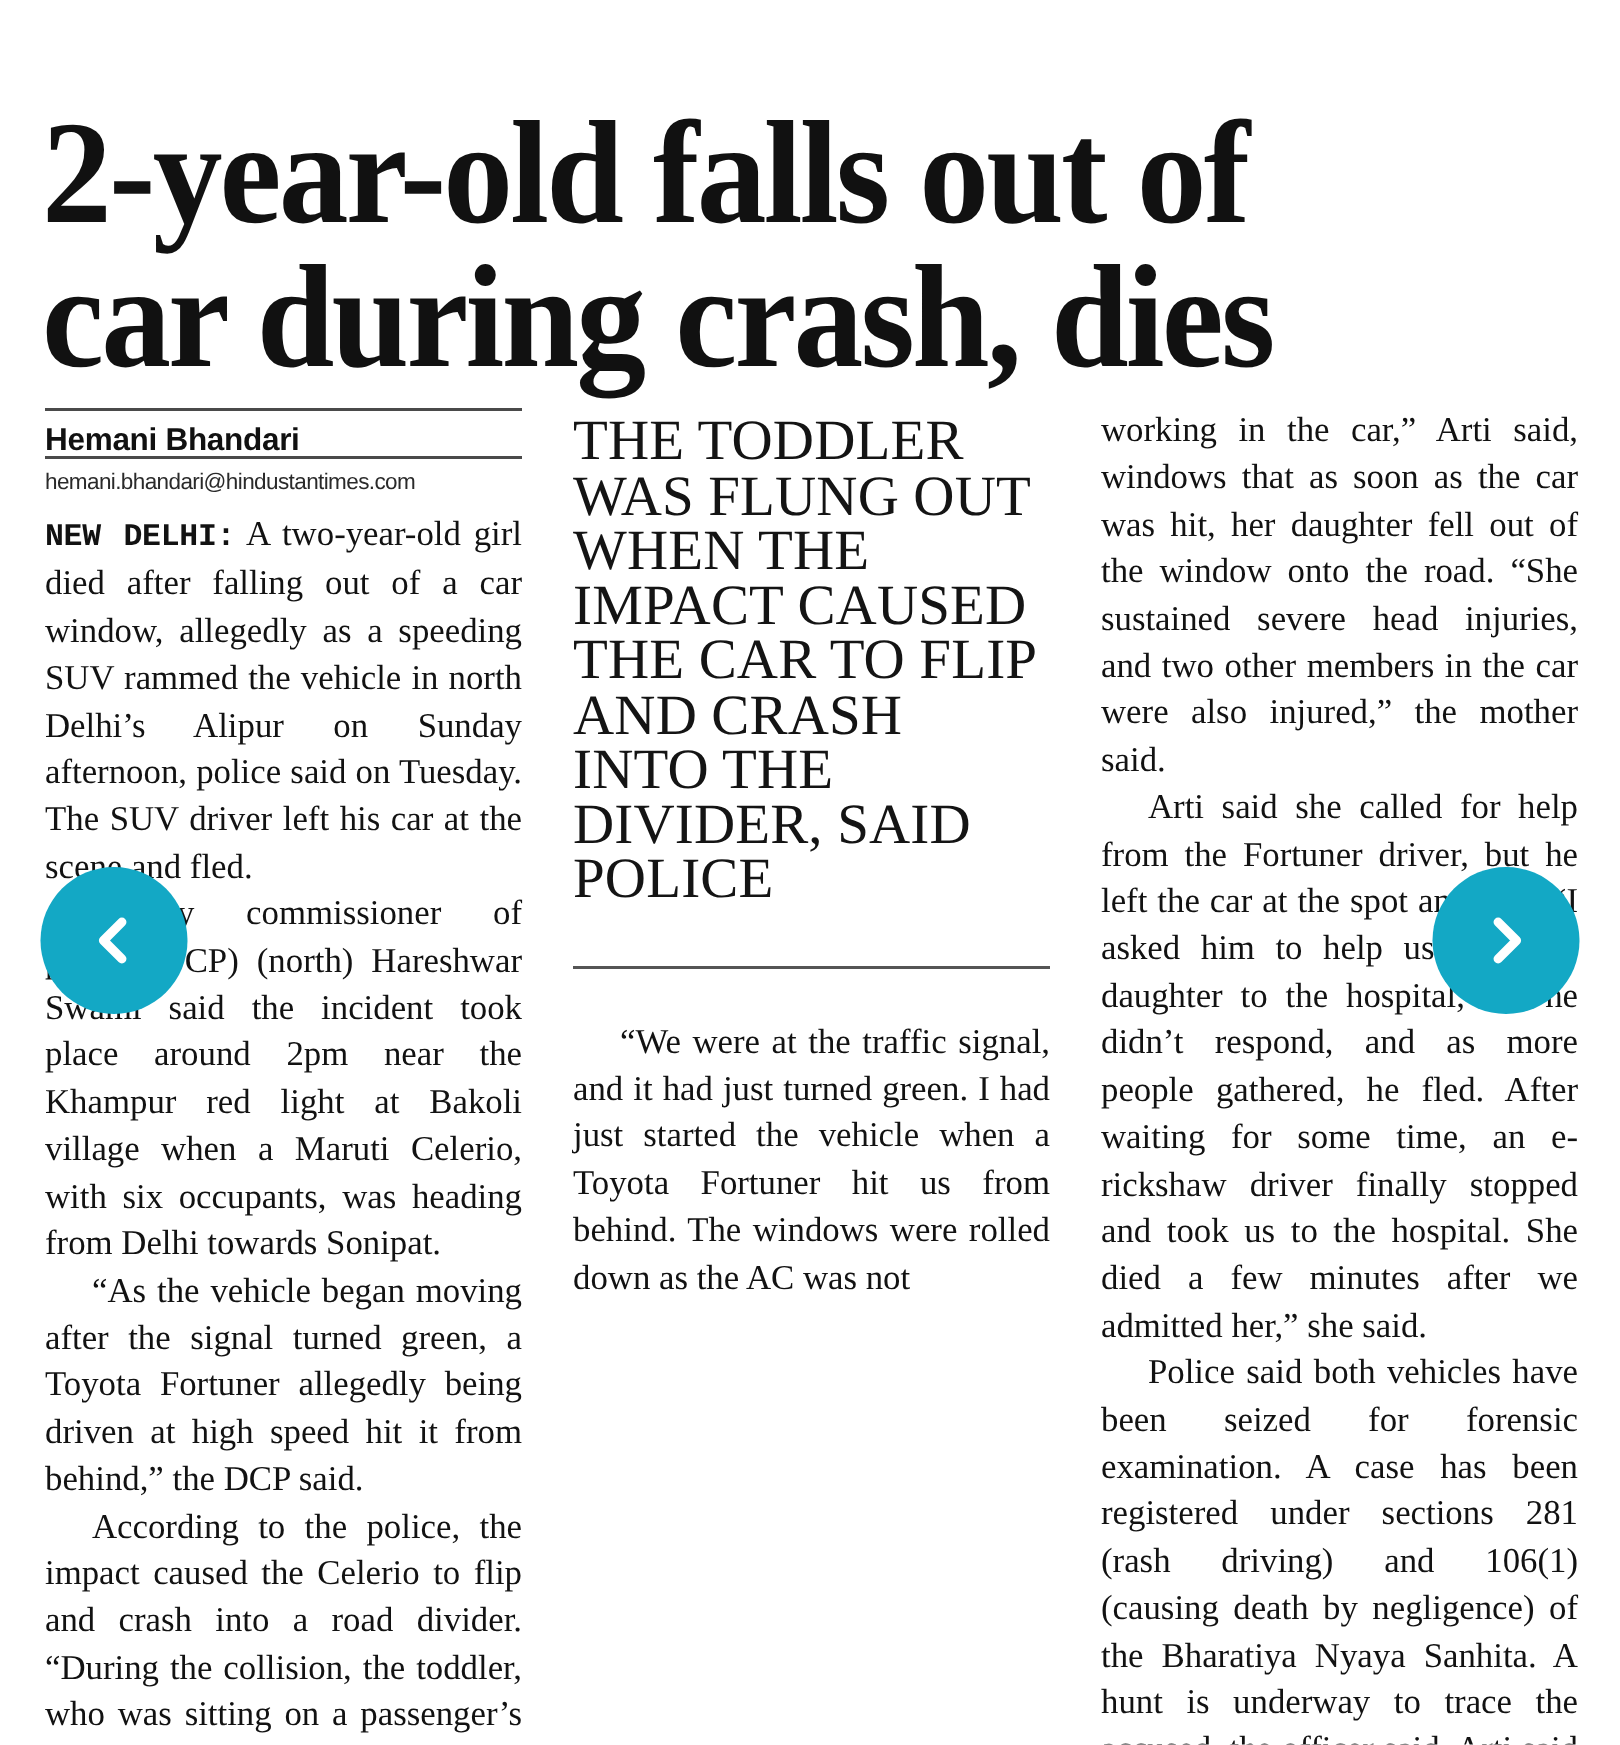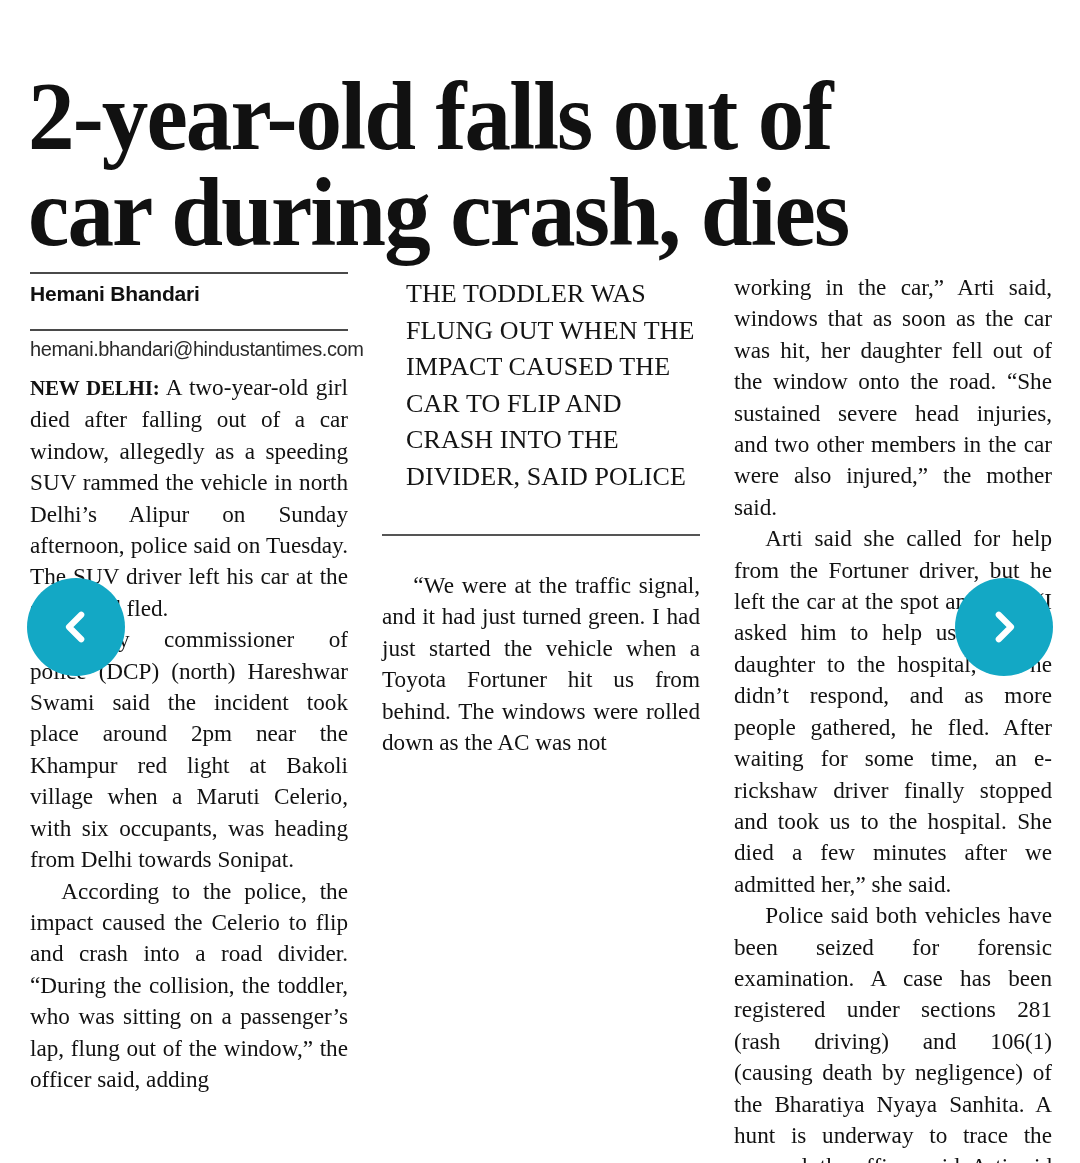--- a/index.html
+++ b/index.html
@@ -70,27 +70,27 @@
     background: #4a4a4a;
     width: 100%;
     margin: 0;
   }
   .byline-name {
     font-family: "Liberation Sans", sans-serif;
     font-weight: 700;
     font-size: 21px;
     line-height: 1.0;
     letter-spacing: -0.2px;
-    padding: 9px 0 25px 0;
+    padding: 9px 0 0 0;
     color: #111111;
   }
   .byline-email {
     font-family: "Liberation Sans", sans-serif;
     font-weight: 400;
-    font-size: 20px;
+    font-size: 15px;
     letter-spacing: -0.4px;
     color: #2a2a2a;
     padding: 7px 0 11px 0;
   }
 
   
   .body-text {
     font-family: "Liberation Serif", "DejaVu Serif", serif;
     font-size: 23.2px;
     line-height: 31.4px;
@@ -100,38 +100,37 @@
     hyphens: none;
   }
   .body-text p {
     margin: 0;
     text-indent: 1.35em;
   }
   .body-text p.first {
     text-indent: 0;
   }
   .dateline {
-    font-family: Liberation Serif, serif;
+    font-family: Liberation Mono, monospace;
     font-weight: 700;
     font-size: 21px;
     letter-spacing: -0.2px;
   }
 
   
   .pullquote {
     font-family: "Liberation Serif", "DejaVu Serif", serif;
     font-weight: 400;
-    font-size: 26px;
+    font-size: 38px;
     line-height: 36.5px;
     letter-spacing: 0.1px;
     color: #141414;
     text-transform: uppercase;
     white-space: pre-line;
     padding-top: 4px;
-    margin-left: 24px;
   }
   .pullquote-rule {
     height: 2px;
     background: #555555;
     width: 100%;
     margin-top: 39px;
     margin-bottom: 34px;
   }
 
   
@@ -176,20 +175,21 @@
 
     <div class="col">
       <div class="rule-top"></div>
       <div class="byline-name">Hemani Bhandari</div>
       <div class="rule-bot"></div>
       <div class="byline-email">hemani.bhandari@hindustantimes.com</div>
 
       <div class="body-text">
         <p class="first"><span class="dateline">NEW DELHI:</span><span> A two-year-old girl died after falling out of a car window, allegedly as a speeding SUV rammed the vehicle in north Delhi’s Alipur on Sunday afternoon, police said on Tuesday. The SUV driver left his car at the scene and fled.</span></p>
         <p>Deputy commissioner of police (DCP) (north) Hareshwar Swami said the incident took place around 2pm near the Khampur red light at Bakoli village when a Maruti Celerio, with six occupants, was heading from Delhi towards Sonipat.</p>
+        <p>“As the vehicle began moving after the signal turned green, a Toyota Fortuner allegedly being driven at high speed hit it from behind,” the DCP said.</p>
         <p>According to the police, the impact caused the Celerio to flip and crash into a road divider. “During the collision, the toddler, who was sitting on a passenger’s lap, flung out of the window,” the officer said, adding</p>
       </div>
     </div>
 
     <div class="col">
       <div class="pullquote">The toddler was flung out when the impact caused the car to flip and crash into the divider, said police</div>
       <div class="pullquote-rule"></div>
 
       <div class="body-text">
         <p>“We were at the traffic signal, and it had just turned green. I had just started the vehicle when a Toyota Fortuner hit us from behind. The windows were rolled down as the AC was not</p>

